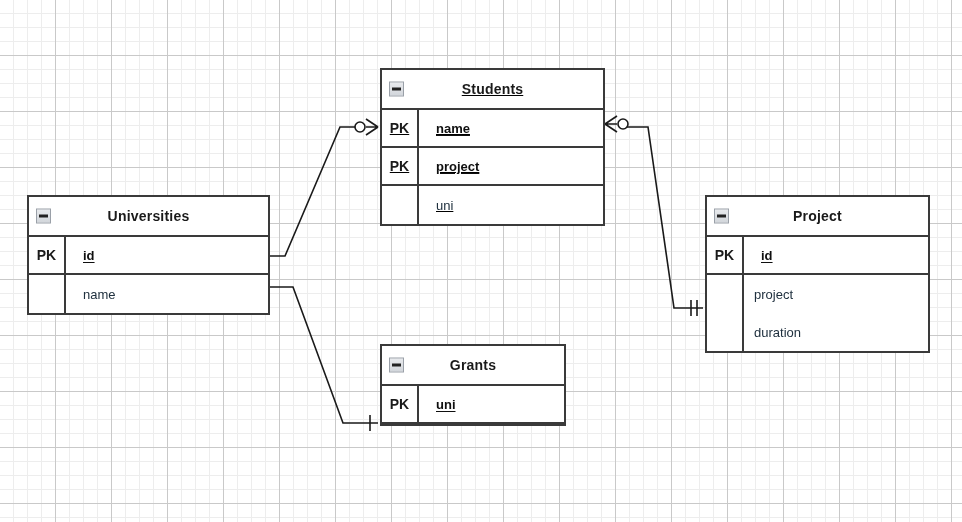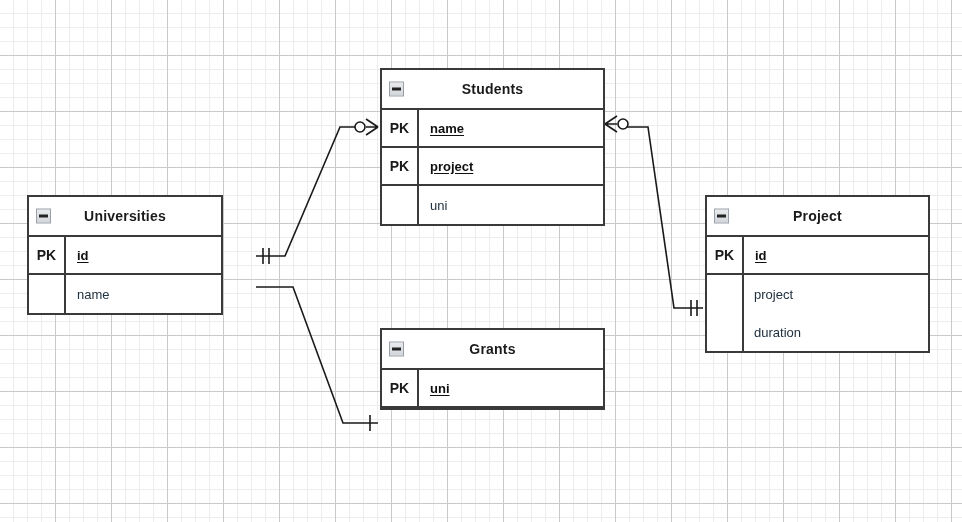--- a/index.html
+++ b/index.html
@@ -91,21 +91,21 @@
     justify-content: center;
     font-size: 14px;
     font-weight: bold;
     color: #1a1a1a;
   }
   .cell-name {
     box-sizing: border-box;
     flex: 1 1 auto;
     display: flex;
     align-items: center;
-    padding-left: 11px;
+    padding-left: 17px;
     font-size: 13px;
     color: #20313f;
   }
   .cell-name.pk {
     font-weight: bold;
     color: #0f0f0f;
     text-decoration: underline;
     text-underline-offset: 2px;
   }
   .ent-block {
@@ -159,38 +159,38 @@
       <line x1="697" y1="300" x2="697" y2="316" stroke="#1a1a1a" stroke-width="1.6"></line>
     </g>
 
     <g>
       <path d="M 256,287 L 293,287 L 343,423 L 378,423" fill="none" stroke="#1a1a1a" stroke-width="1.6"></path>
 
       <line x1="370" y1="415" x2="370" y2="431" stroke="#1a1a1a" stroke-width="1.6"></line>
     </g>
   </svg>
 
-  <div class="entity" style="left:27px; top:195px; width:196px;">
+  <div class="entity" style="left:27px; top:195px; width:243px;">
     <div class="ent-header">
       <span class="collapse-icon">
           <i></i>
         </span>
       <span class="ent-title">Universities</span>
     </div>
     <div class="ent-row">
       <div class="cell-key">PK</div>
       <div class="cell-name pk">id</div>
     </div>
     <div class="ent-row last">
       <div class="cell-key"></div>
       <div class="cell-name">name</div>
     </div>
   </div>
 
-  <div class="entity" style="left:380px; top:68px; width:225px;">
+  <div class="entity" style="left:380px; top:68px; width:225px;text-decoration:underline;">
     <div class="ent-header">
       <span class="collapse-icon">
           <i></i>
         </span>
       <span class="ent-title">Students</span>
     </div>
     <div class="ent-row">
       <div class="cell-key">PK</div>
       <div class="cell-name pk">name</div>
     </div>
@@ -217,21 +217,21 @@
     </div>
     <div class="ent-block">
       <div class="cell-key"></div>
       <div class="stack">
         <div>project</div>
         <div>duration</div>
       </div>
     </div>
   </div>
 
-  <div class="entity" style="left:380px; top:328px; width:225px;">
+  <div class="entity" style="left:380px; top:344px; width:186px;">
     <div class="ent-header">
       <span class="collapse-icon">
           <i></i>
         </span>
       <span class="ent-title">Grants</span>
     </div>
     <div class="ent-row">
       <div class="cell-key">PK</div>
       <div class="cell-name pk">uni</div>
     </div>

